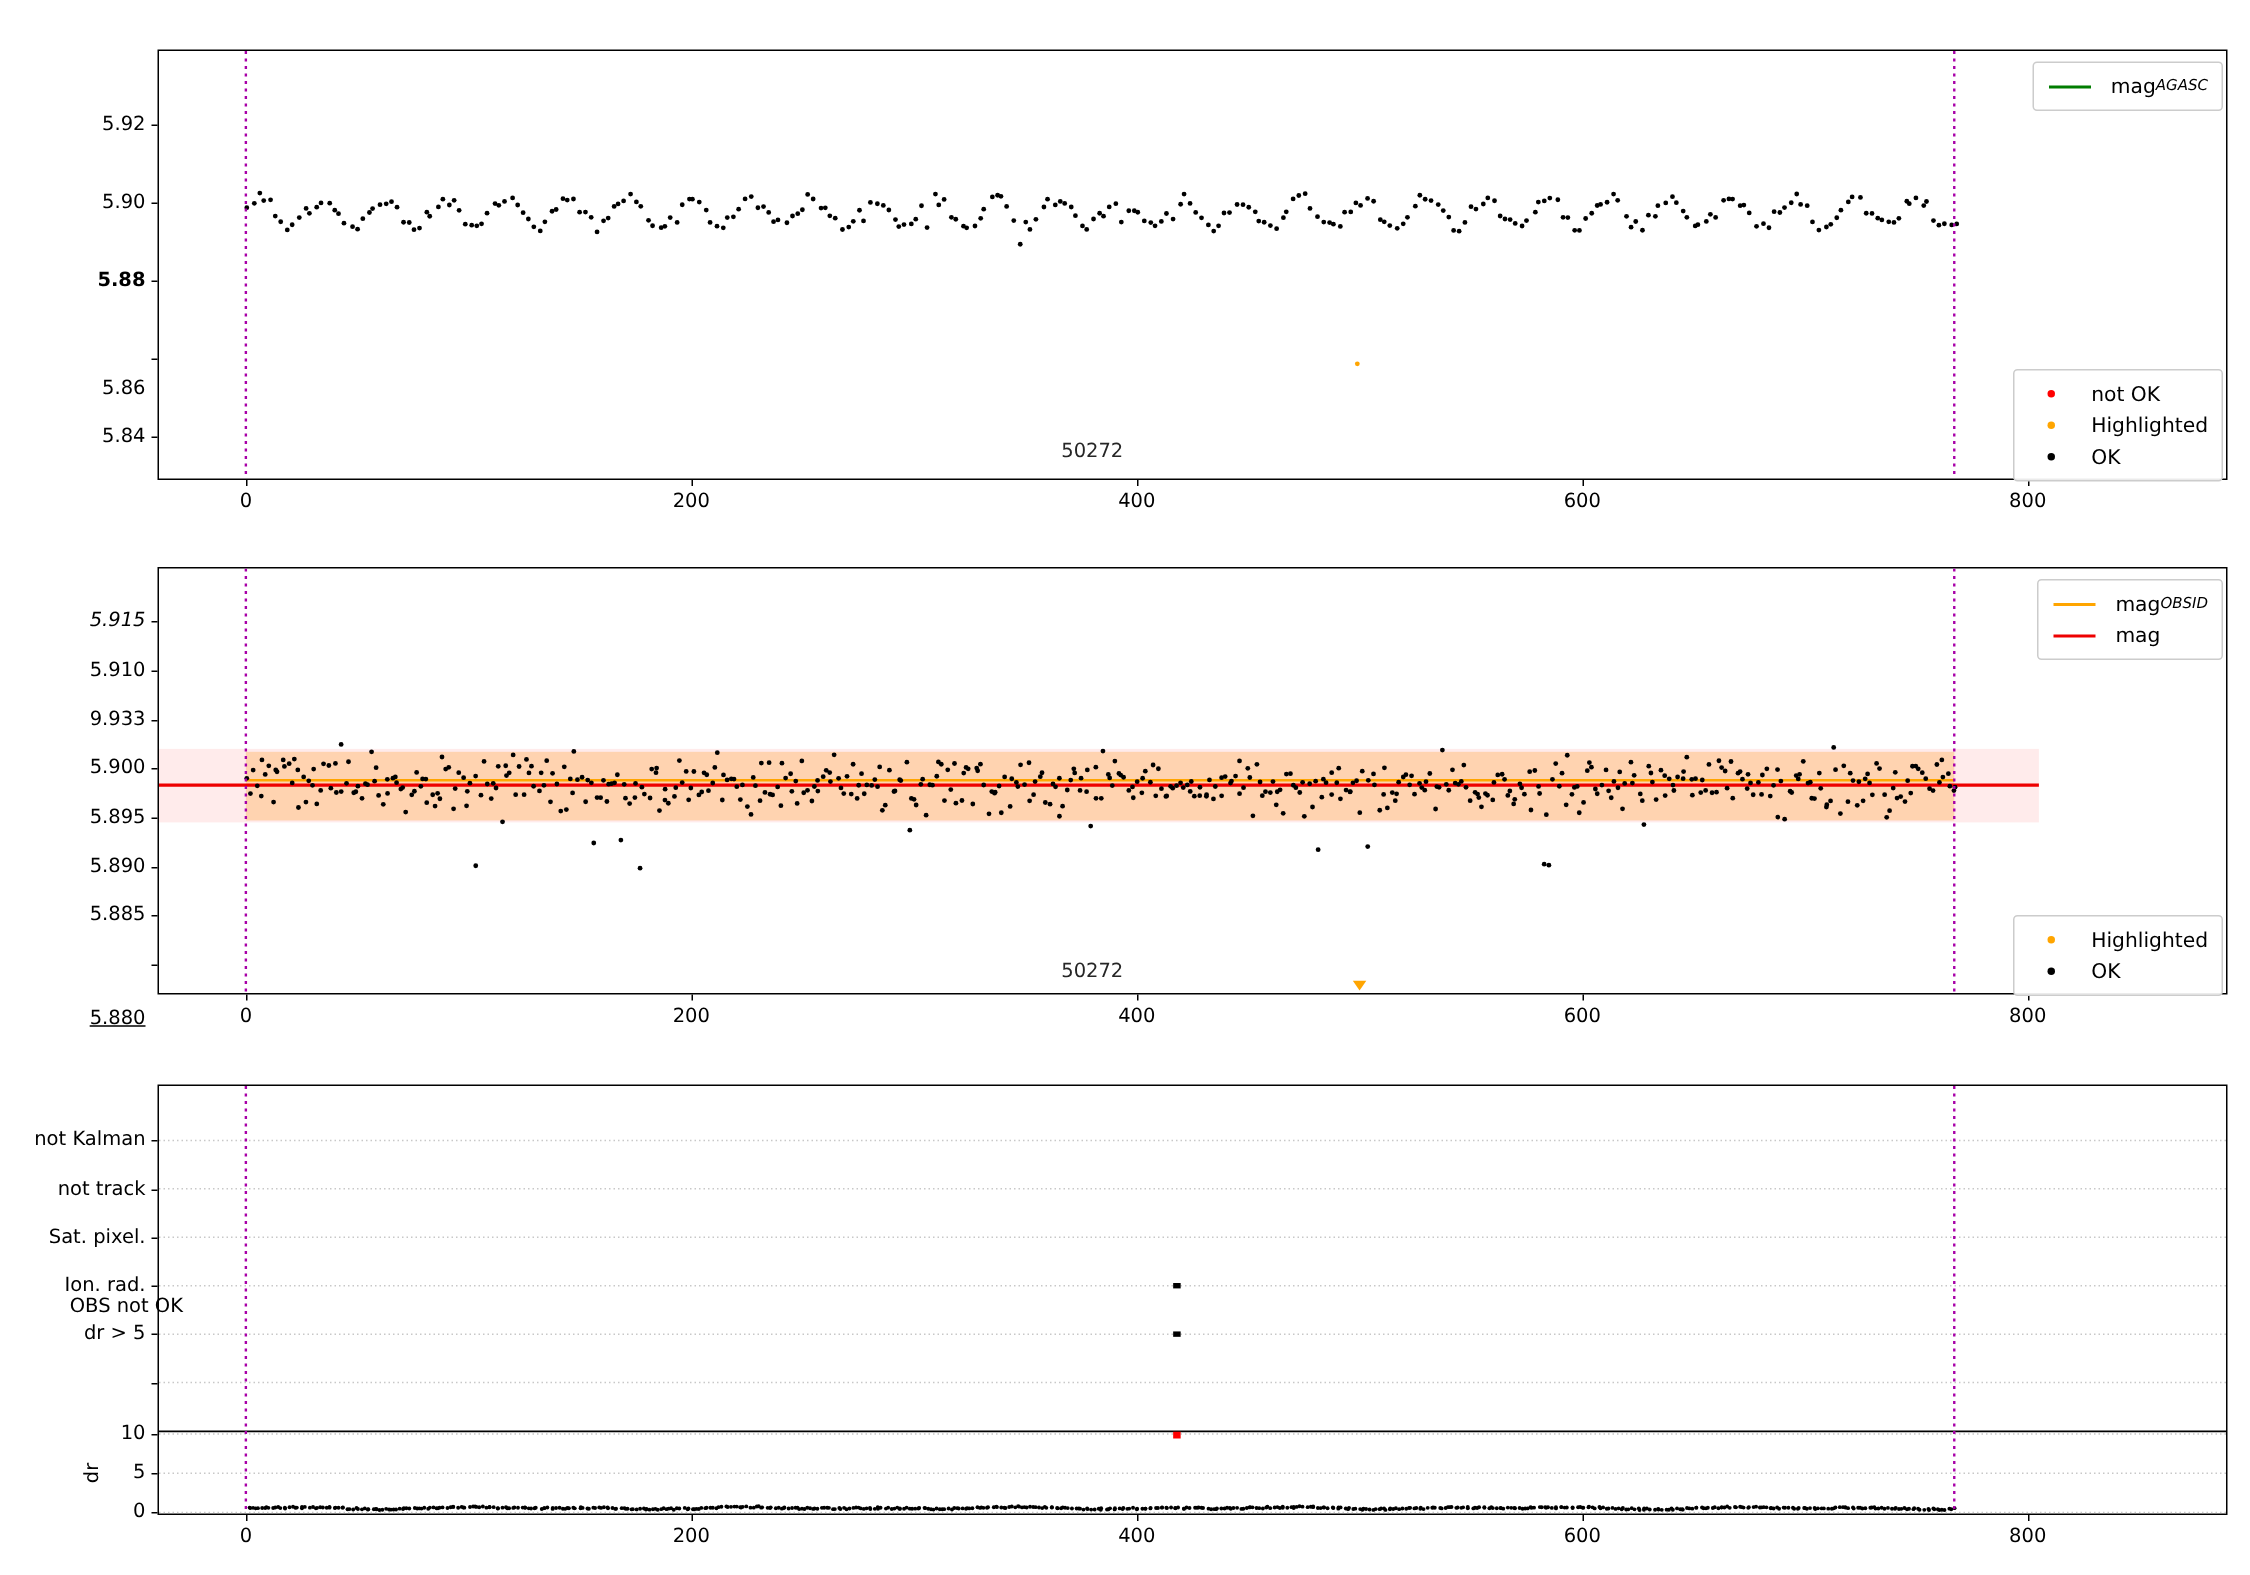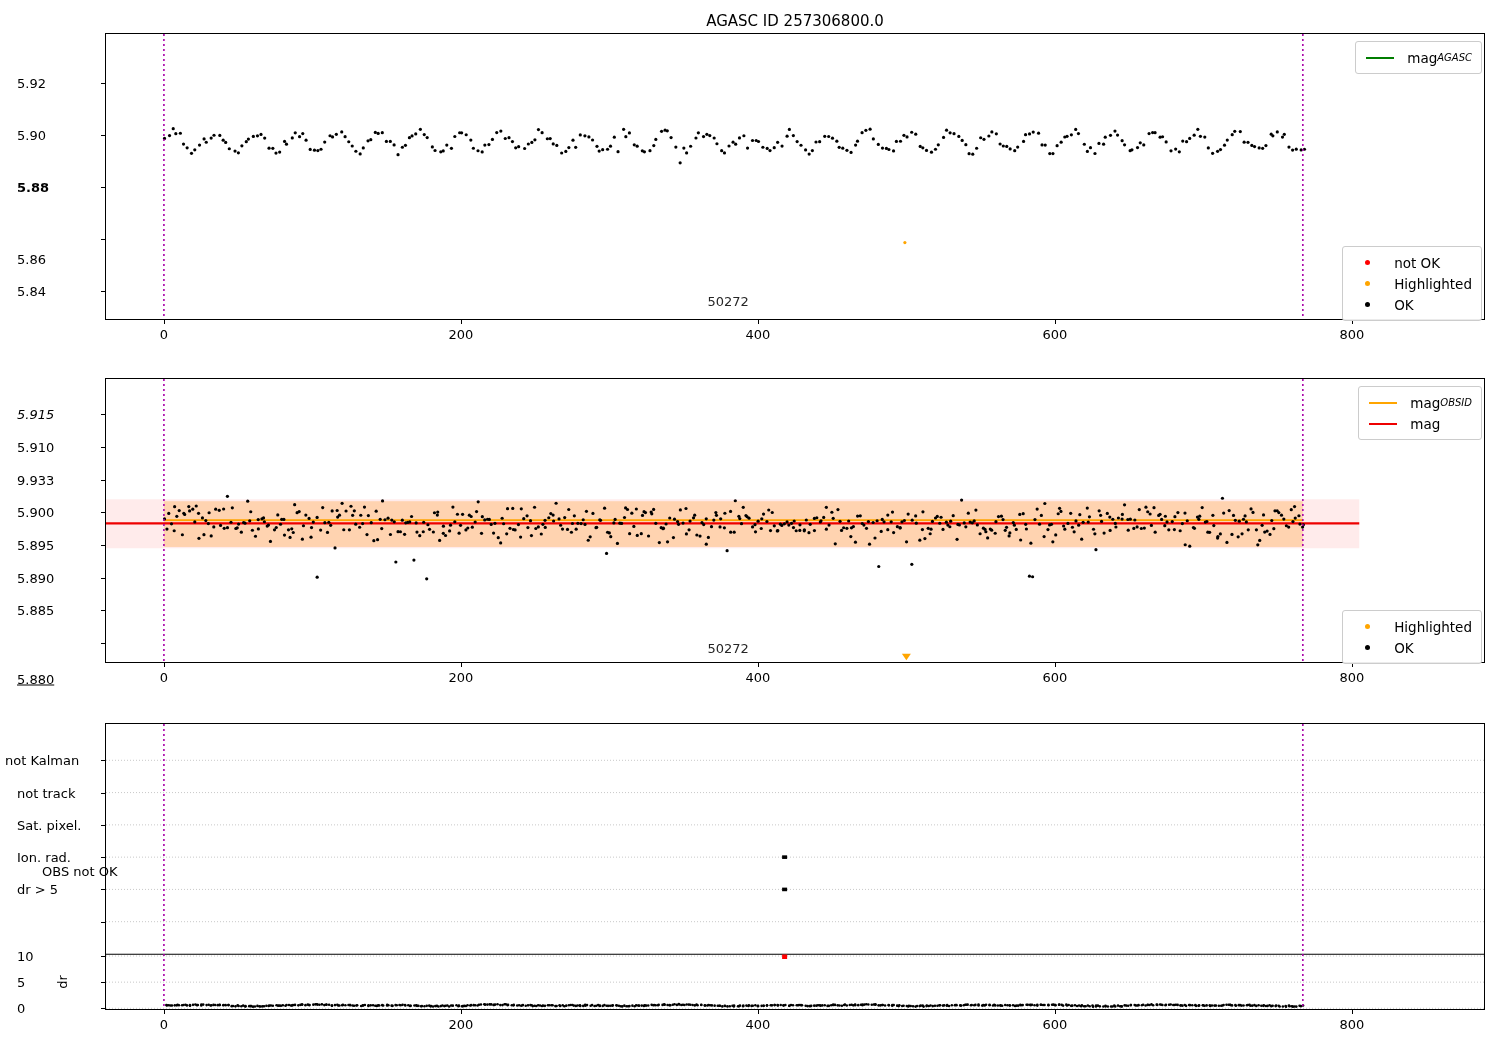--- a/index.html
+++ b/index.html
@@ -3,37 +3,36 @@
 <meta charset="utf-8">
 <style>
   html,body{margin:0;padding:0;background:#ffffff;}
   .fig{position:relative;width:1500px;height:1050px;background:#ffffff;overflow:hidden;
        font-family:"DejaVu Sans","Liberation Sans",sans-serif;color:#000;}
   .title{position:absolute;width:1380px;left:105px;text-align:center;font-size:15px;color:#000;}
   .plot{position:absolute;border:1px solid #000;background:#fff;box-sizing:border-box;}
   .plot svg{position:absolute;left:0;top:0;}
   .ticklab{position:absolute;font-size:13px;white-space:nowrap;color:#000;}
   .xt{transform:translateX(-50%);}
-  .yt{text-align:left;width:80px;transform:translateY(-50%);}
+  .yt{text-align:right;width:80px;transform:translateY(-50%);}
   .tickmark{position:absolute;background:#000;}
   .legend{position:absolute;background:rgba(255,255,255,0.92);border:1px solid #cccccc;
           border-radius:3px;padding:5px 9px 5px 9px;font-size:13.5px;}
   .lrow{display:flex;align-items:center;height:21px;white-space:nowrap;}
   .lswatch{width:30px;display:flex;align-items:center;justify-content:center;margin-right:12px;flex:0 0 30px;}
   .lline{width:28px;height:0;border-top:2.5px solid #000;}
   .ldot{width:5px;height:5px;border-radius:50%;}
   .lsub{font-style:italic;font-size:10px;vertical-align:-3px;}
   .obsid{position:absolute;font-size:13px;color:#262626;transform:translate(-50%,-50%);}
   .drlabel{position:absolute;font-size:13px;transform:translate(-50%,-50%) rotate(-90deg);}
 </style>
 </head>
 <body>
 
 <div class="fig">
-  <div class="title" id="title0" style="top:12px;">AGASC ID 257306800.0</div>
 
   <div class="plot" id="plot0" style="left: 105px; top: 33px; width: 1380px; height: 287px;">
       <svg id="svg0" xmlns="http://www.w3.org/2000/svg" width="1378" height="285">
         <circle cx="58.53090129415102" cy="104.46452995680976" r="1.6" fill="#000000"></circle>
         <circle cx="63.54546568631295" cy="101.57111639824241" r="1.6" fill="#000000"></circle>
         <circle cx="67.22274508133717" cy="94.6994617553439" r="1.6" fill="#000000"></circle>
         <circle cx="69.82052429430651" cy="99.7104625287152" r="1.6" fill="#000000"></circle>
         <circle cx="74.37484871610071" cy="99.22785884185721" r="1.6" fill="#000000"></circle>
         <circle cx="77.51554853564217" cy="110.03027191026241" r="1.6" fill="#000000"></circle>
         <circle cx="81.13322753749657" cy="113.8390087768041" r="1.6" fill="#000000"></circle>
@@ -1600,21 +1599,21 @@
       <div class="ticklab xt" style="left: 163.912px; top: 1017px;">0</div>
       <div class="tickmark" style="left: 163.912px; top: 1010px; width: 1px; height: 4px;"></div>
       <div class="ticklab xt" style="left: 460.894px; top: 1017px;">200</div>
       <div class="tickmark" style="left: 460.894px; top: 1010px; width: 1px; height: 4px;"></div>
       <div class="ticklab xt" style="left: 757.877px; top: 1017px;">400</div>
       <div class="tickmark" style="left: 757.877px; top: 1010px; width: 1px; height: 4px;"></div>
       <div class="ticklab xt" style="left: 1054.86px; top: 1017px;">600</div>
       <div class="tickmark" style="left: 1054.86px; top: 1010px; width: 1px; height: 4px;"></div>
       <div class="ticklab xt" style="left: 1351.84px; top: 1017px;">800</div>
       <div class="tickmark" style="left: 1351.84px; top: 1010px; width: 1px; height: 4px;"></div>
-      <div class="ticklab yt" style="left: 5px; top: 760.3px;">not Kalman</div>
+      <div class="ticklab yt" style="left: 17px; top: 760.3px;">not Kalman</div>
       <div class="tickmark" style="left: 101px; top: 760.3px; width: 4px; height: 1px;"></div>
       <div class="ticklab yt" style="left: 17px; top: 792.58px;">not track</div>
       <div class="tickmark" style="left: 101px; top: 792.58px; width: 4px; height: 1px;"></div>
       <div class="ticklab yt" style="left: 17px; top: 824.86px;">Sat. pixel.</div>
       <div class="tickmark" style="left: 101px; top: 824.86px; width: 4px; height: 1px;"></div>
       <div class="ticklab yt" style="left: 17px; top: 857.14px;">Ion. rad.</div>
       <div class="tickmark" style="left: 101px; top: 857.14px; width: 4px; height: 1px;"></div>
       <div class="ticklab yt" style="left: 17px; top: 889.42px;">dr &gt; 5</div>
       <div class="tickmark" style="left: 101px; top: 889.42px; width: 4px; height: 1px;"></div>
       <div class="ticklab yt" style="left: 17px; top: 871px; margin-left: 25px;">OBS not OK</div>

